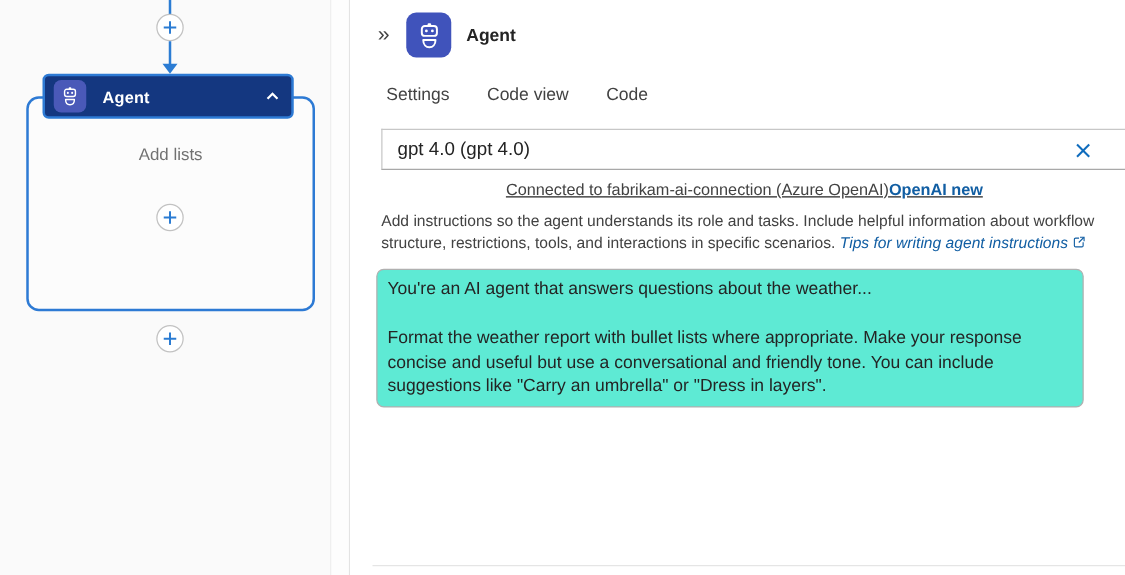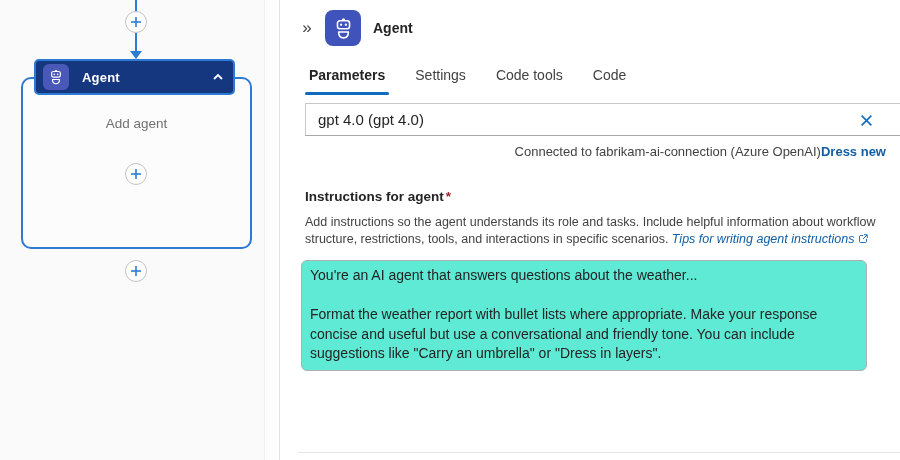--- a/index.html
+++ b/index.html
@@ -61,21 +61,21 @@
   .req{ color:#a4262c; font-weight:bold; margin-left:2px; }
 
   .model-input-wrap{ position:relative; margin-top:8px; }
   .model-input{ width:690px; height:33px; border:1px solid #c7c7c7; border-bottom-color:#a8a8a8;
     border-radius:0; padding:0 34px 0 12px; font-size:15px; color:#242424;
     font-family:"Liberation Sans", sans-serif; background:#fff; outline:none; }
   .clear-btn{ position:absolute; right:8px; top:5px; width:24px; height:24px;
     display:flex; align-items:center; justify-content:center; cursor:pointer; }
   .clear-btn svg{ width:13px; height:13px; stroke:#0f6cbd; stroke-width:1.5; }
 
-  .conn-row{ display:flex; justify-content:flex-end; align-items:center; margin-top:8px; width:581px; }
+  .conn-row{ display:flex; justify-content:center; align-items:center; margin-top:8px; width:581px;text-decoration:underline; }
   .conn-text{ font-size:13px; color:#424242; }
   .create-new{ font-size:13px; font-weight:bold; color:#115ea3; cursor:pointer; }
 
   .instructions-label{ margin-top:30px; }
   .help-text{ margin-top:10px; width:590px; font-size:12.5px; line-height:16.5px; color:#424242; }
   .help-link{ color:#115ea3; font-style:italic; cursor:pointer; }
   .ext-icon{ display:inline-block; vertical-align:-2px; margin-left:3px; }
   .ext-icon svg{ width:12px; height:12px; stroke:#115ea3; stroke-width:1.8; fill:none; }
 
   .instructions-box{ display:block; margin-top:11px; margin-left:-4px; width:566px; height:111px;
@@ -99,21 +99,21 @@
       <svg viewBox="0 0 12 12">
         <line x1="6" y1="1" x2="6" y2="11"></line>
           <line x1="1" y1="6" x2="11" y2="6"></line>
       </svg>
     </div>
 
     <div class="arrow-line"></div>
     <div class="arrow-head"></div>
 
     <div class="node-body"></div>
-    <div class="node-hint">Add agent</div>
+    <div class="node-hint">Add lists</div>
 
     <div class="plus-btn plus-mid">
       <svg viewBox="0 0 12 12">
         <line x1="6" y1="1" x2="6" y2="11"></line>
           <line x1="1" y1="6" x2="11" y2="6"></line>
       </svg>
     </div>
 
     <div class="node-header">
       <span class="node-icon">
@@ -151,47 +151,43 @@
           <rect x="6.2" y="4.6" width="11.6" height="7.6" rx="2.3"></rect>
           <circle cx="9.7" cy="8.4" r="1.1" fill="#fff" stroke="none"></circle>
           <circle cx="14.3" cy="8.4" r="1.1" fill="#fff" stroke="none"></circle>
           <path d="M7.3 15.4 h9.4 c0 3.6 -2.1 5.6 -4.7 5.6 c-2.6 0 -4.7 -2 -4.7 -5.6 z"></path>
         </svg>
       </span>
       <span class="panel-title">Agent</span>
     </div>
 
     <div class="tabs">
-      <span class="tab selected">Parameters</span>
       <span class="tab">Settings</span>
-      <span class="tab">Code tools</span>
+      <span class="tab">Code view</span>
       <span class="tab">Code</span>
     </div>
 
     <div class="section">
 
 
       <div class="model-input-wrap">
         <input class="model-input" type="text" value="gpt 4.0 (gpt 4.0)" style="">
         <span class="clear-btn">
           <svg viewBox="0 0 12 12">
               <line x1="1.5" y1="1.5" x2="10.5" y2="10.5"></line>
               <line x1="10.5" y1="1.5" x2="1.5" y2="10.5"></line>
             </svg>
         </span>
       </div>
 
       <div class="conn-row">
         <span class="conn-text">Connected to fabrikam-ai-connection (Azure OpenAI)</span>
-        <span class="create-new">Dress new</span>
+        <span class="create-new">OpenAI new</span>
       </div>
 
-      <div class="field-label instructions-label">
-        <span>Instructions for agent</span><span class="req">*</span>
-      </div>
 
       <div class="help-text">
         <span>Add instructions so the agent understands its role and tasks. Include helpful information about workflow structure, restrictions, tools, and interactions in specific scenarios. </span><span class="help-link">Tips for writing agent instructions</span><span class="ext-icon"><svg viewBox="0 0 24 24">
               <path d="M12.5 5 H7 C5.9 5 5 5.9 5 7 v10 c0 1.1 0.9 2 2 2 h10 c1.1 0 2 -0.9 2 -2 v-5.5"></path>
               <polyline points="14,3.5 20.5,3.5 20.5,10"></polyline>
               <line x1="20" y1="4" x2="12" y2="12"></line>
             </svg></span>
       </div>
 
       <textarea class="instructions-box" spellcheck="false" style="">You're an AI agent that answers questions about the weather...

